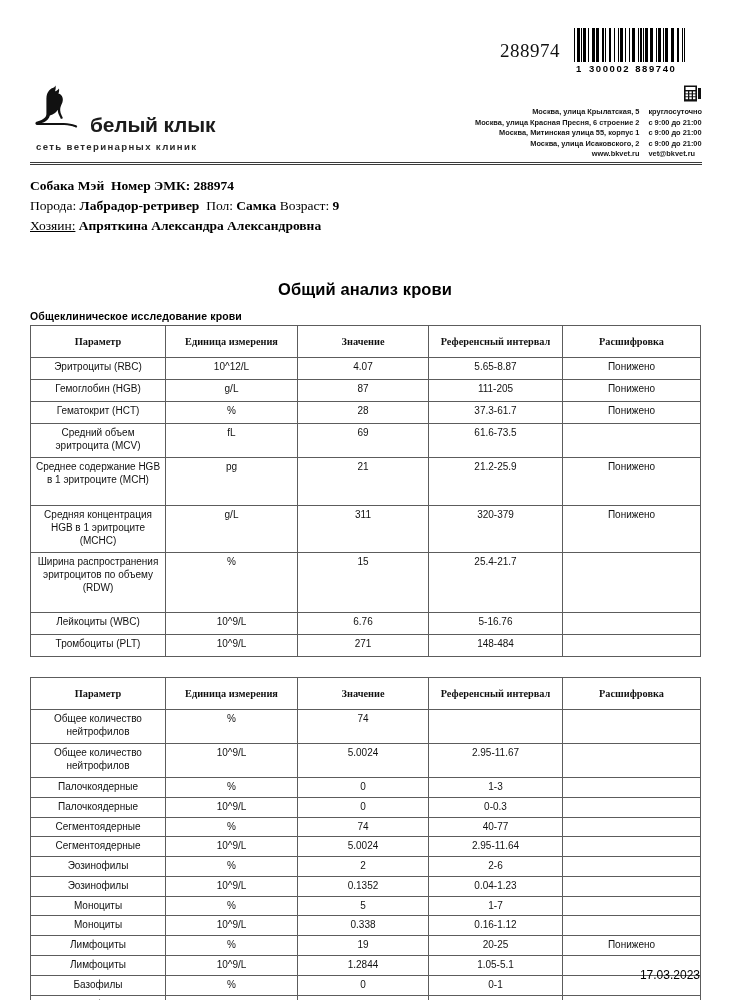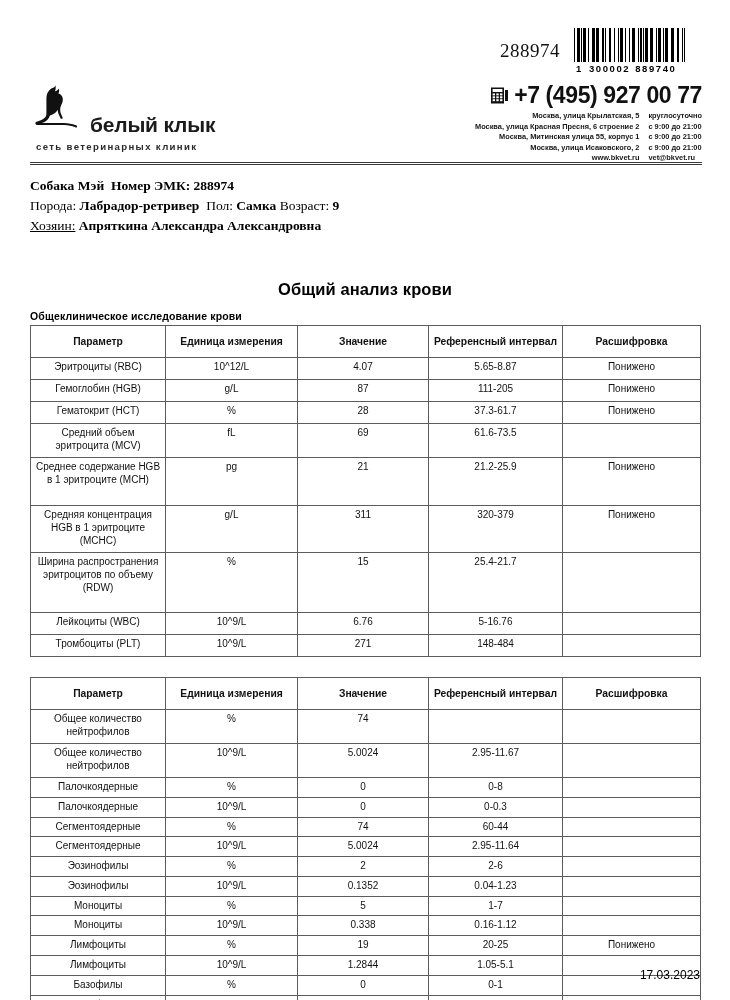--- a/index.html
+++ b/index.html
@@ -167,20 +167,21 @@
     vertical-align: top;
     line-height: 1.28;
     font-weight: normal;
     color: #111;
   }
   table.data thead th {
     font-weight: bold;
     height: 32px;
     vertical-align: middle;
     font-size: 10.3px;
+    font-family: Liberation Serif, serif;
   }
   col.c1 { width: 135px; }
   col.c2 { width: 132px; }
   col.c3 { width: 131px; }
   col.c4 { width: 134px; }
   col.c5 { width: 138px; }
 
   .t-gap { height: 20px; }
   .footer-date {
     position: absolute;
@@ -290,21 +291,20 @@
             <rect x="2.6" y="10.3" width="2.4" height="2"></rect>
               <rect x="6.3" y="10.3" width="2.4" height="2"></rect>
               <rect x="10" y="10.3" width="2.4" height="2"></rect>
             <rect x="2.6" y="13.2" width="2.4" height="2"></rect>
               <rect x="6.3" y="13.2" width="2.4" height="2"></rect>
               <rect x="10" y="13.2" width="2.4" height="2"></rect>
           </g>
           <rect x="15" y="4" width="3" height="11" fill="#111"></rect>
         </svg>
       </span>
-      <span class="phone-number">+7 (495) 927 00 77</span>
     </div>
     <table class="addr-table" id="addr-table">
         <tbody>
           <tr>
             <td class="a">Москва, улица Крылатская, 5</td>
             <td class="b">круглосуточно</td>
           </tr>
           <tr>
             <td class="a">Москва, улица Красная Пресня, 6 строение 2</td>
             <td class="b">с 9:00 до 21:00</td>
@@ -467,35 +467,35 @@
         <td>Общее количество нейтрофилов</td>
         <td>10^9/L</td>
         <td>5.0024</td>
         <td>2.95-11.67</td>
         <td></td>
       </tr>
       <tr style="height: 19px;">
         <td>Палочкоядерные</td>
         <td>%</td>
         <td>0</td>
-        <td>0-8</td>
+        <td>1-3</td>
         <td></td>
       </tr>
       <tr style="height: 19px;">
         <td>Палочкоядерные</td>
         <td>10^9/L</td>
         <td>0</td>
         <td>0-0.3</td>
         <td></td>
       </tr>
       <tr style="height: 19px;">
         <td>Сегментоядерные</td>
         <td>%</td>
         <td>74</td>
-        <td>60-44</td>
+        <td>40-77</td>
         <td></td>
       </tr>
       <tr style="height: 19px;">
         <td>Сегментоядерные</td>
         <td>10^9/L</td>
         <td>5.0024</td>
         <td>2.95-11.64</td>
         <td></td>
       </tr>
       <tr style="height: 19px;">

